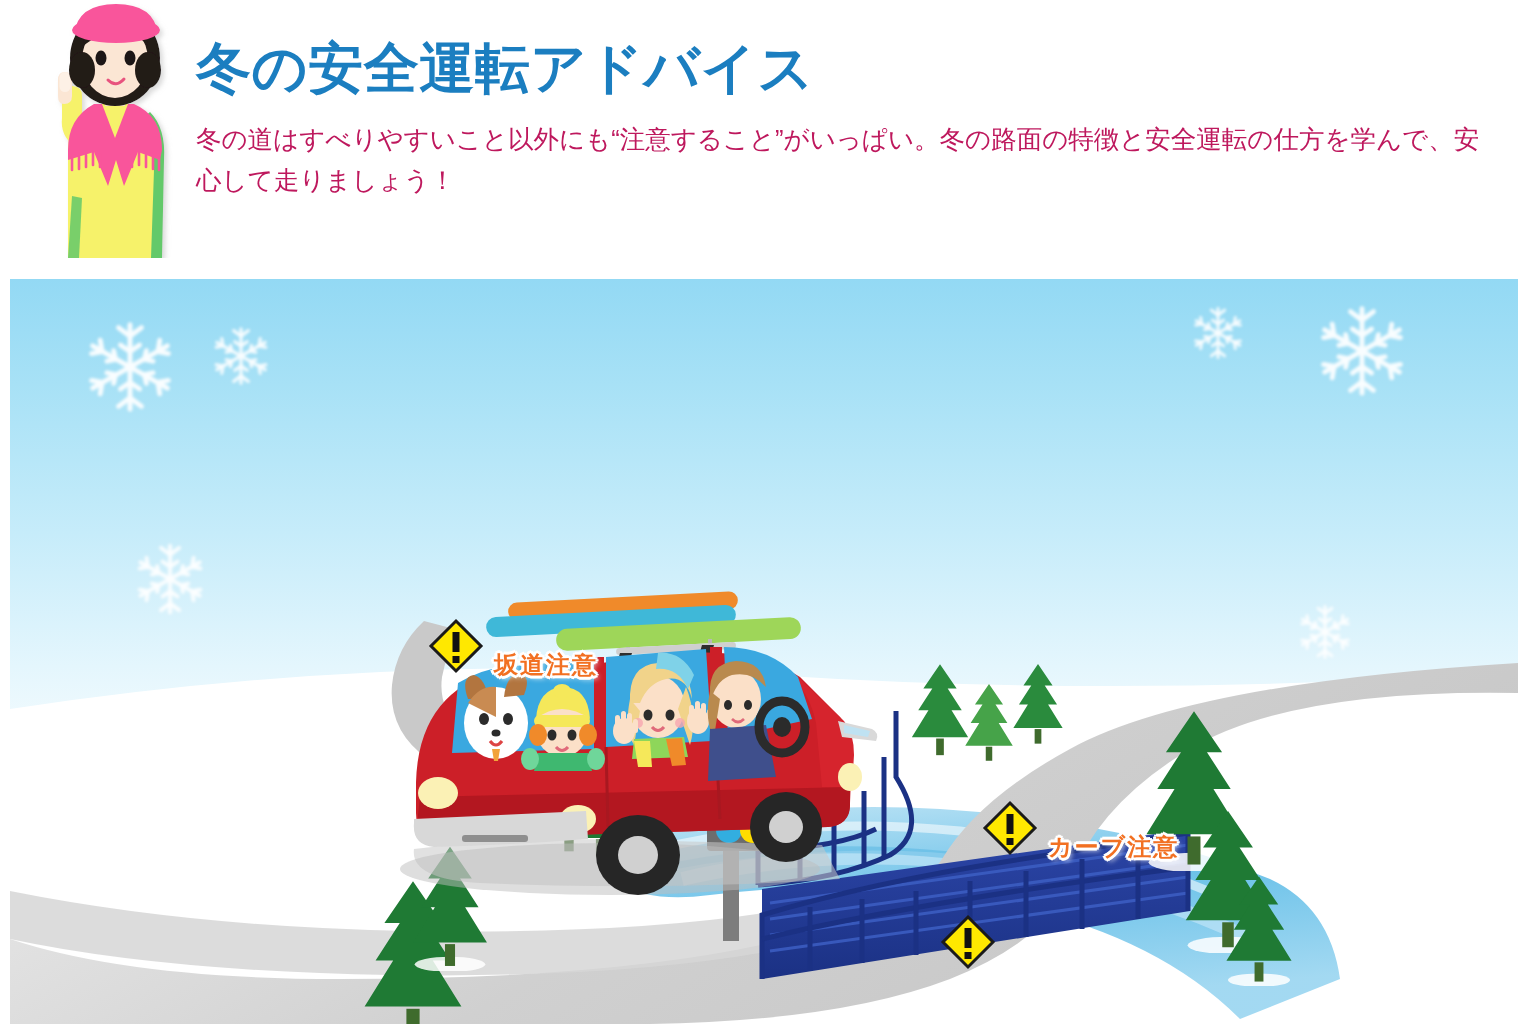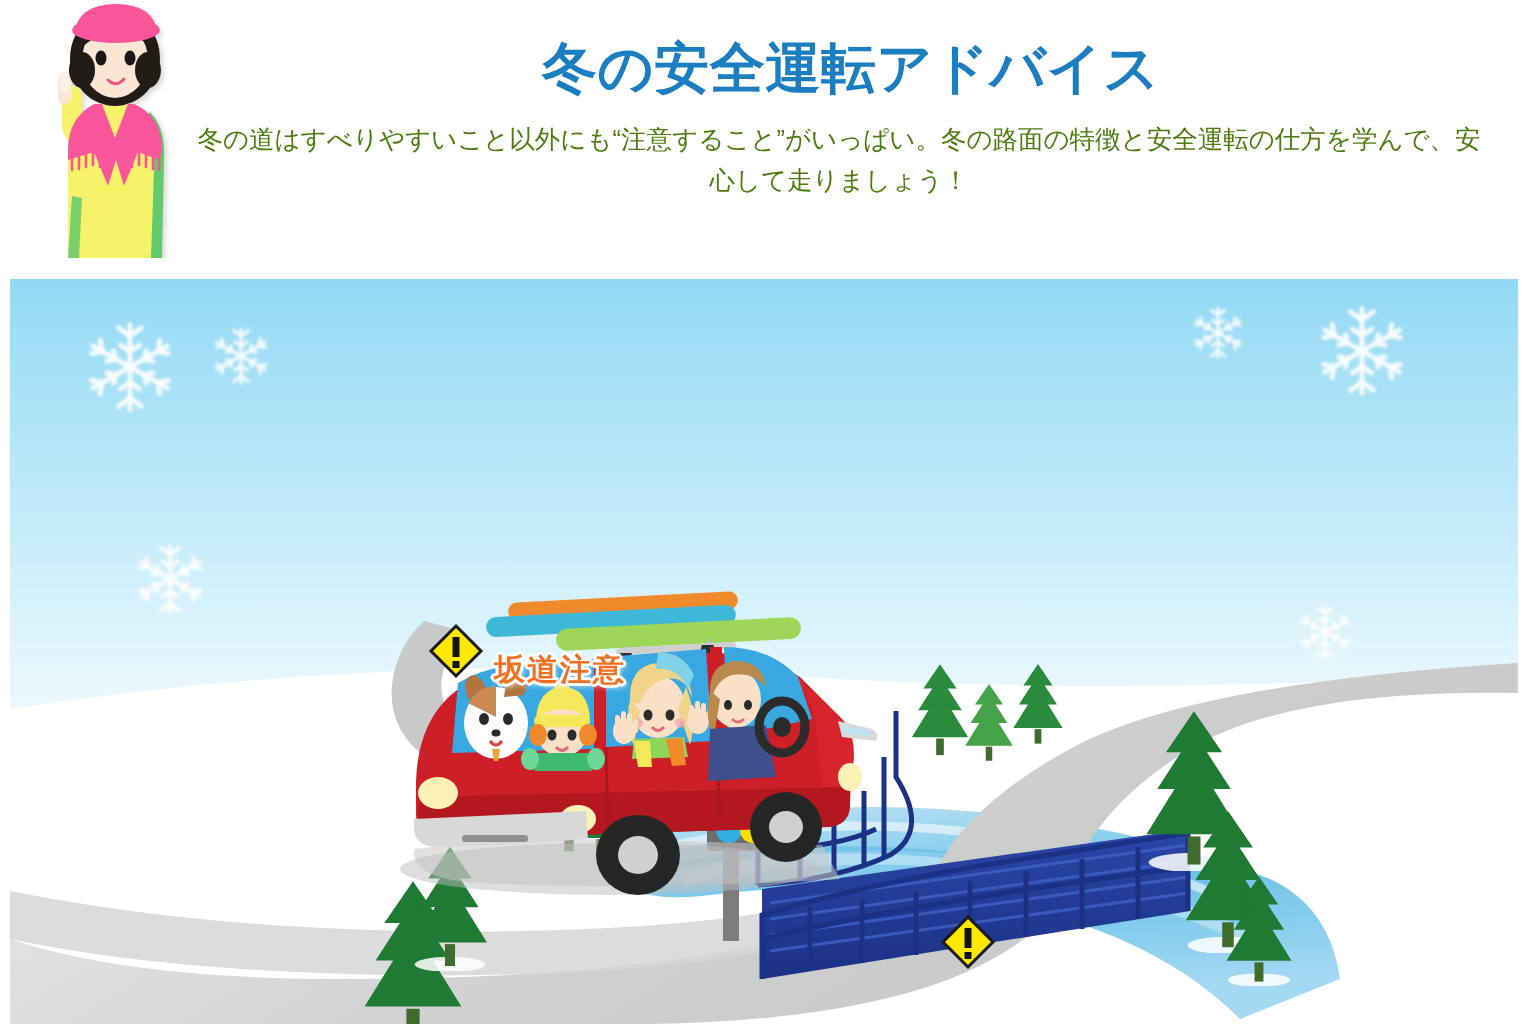--- a/index.html
+++ b/index.html
@@ -10,21 +10,20 @@
     overflow: hidden;
   }
 
   
   .header {
     position: relative;
     width: 1372px;
     height: 272px;
     background: #ffffff;
     padding: 8px;
-    text-align: center;
   }
 
   .mascot {
     position: absolute;
     left: 38px; top: 0px;
     width: 150px; height: 258px;
   }
 
   .header-text {
     position: absolute;
@@ -36,21 +35,21 @@
     color: #1b7ec0;
     font-size: 55px;
     font-weight: 700;
     line-height: 1.18;
     letter-spacing: 0.5px;
     white-space: nowrap;
   }
 
   .page-desc {
     margin-top: 18px;
-    color: #4d7c0f;
+    color: #be185d;
     font-size: 25.5px;
     line-height: 1.62;
     width: 1286px;
     letter-spacing: 0px;
   }
 
   
   .illustration {
     position: absolute;
     left: 10px; top: 279px;
@@ -75,21 +74,21 @@
     gap: 10px;
     white-space: nowrap;
   }
   .warn-sign {
     width: 52px; height: 52px;
     flex: 0 0 auto;
     position: relative;
   }
   .warn-sign svg { display: block; }
   .warn-label {
-    font-size: 31px;
+    font-size: 24px;
     font-weight: 700;
     color: #f27022;
     letter-spacing: 2px;
     text-shadow:
       -2px -2px 0 #fff,  2px -2px 0 #fff,
       -2px  2px 0 #fff,  2px  2px 0 #fff,
       -3px  0   0 #fff,  3px  0   0 #fff,
        0   -3px 0 #fff,  0    3px 0 #fff,
        3px  3px 5px rgba(255,255,255,.9);
     margin-top: 38px;
@@ -475,20 +474,30 @@
       <svg viewBox="0 0 56 56" width="56" height="56">
         <polygon points="28,3 53,28 28,53 3,28" fill="#ffe800" stroke="#1a1a1a" stroke-width="3"></polygon>
         <rect x="24.5" y="14" width="7" height="20" fill="#111"></rect>
         <rect x="24.5" y="38" width="7" height="7" fill="#111"></rect>
       </svg>
     </span>
     <span class="warn-label">坂道注意</span>
   </div>
 
 
+  <div class="warn w-curve">
+    <span class="warn-sign">
+      <svg viewBox="0 0 56 56" width="56" height="56">
+        <polygon points="28,3 53,28 28,53 3,28" fill="#ffe800" stroke="#1a1a1a" stroke-width="3"></polygon>
+        <rect x="24.5" y="14" width="7" height="20" fill="#111"></rect>
+        <rect x="24.5" y="38" width="7" height="7" fill="#111"></rect>
+      </svg>
+    </span>
+    <span class="warn-label">カーブ注意</span>
+  </div>
 
   <div class="warn w-bridge">
     <span class="warn-sign">
       <svg viewBox="0 0 56 56" width="56" height="56">
         <polygon points="28,3 53,28 28,53 3,28" fill="#ffe800" stroke="#1a1a1a" stroke-width="3"></polygon>
         <rect x="24.5" y="14" width="7" height="20" fill="#111"></rect>
         <rect x="24.5" y="38" width="7" height="7" fill="#111"></rect>
       </svg>
     </span>
   </div>

